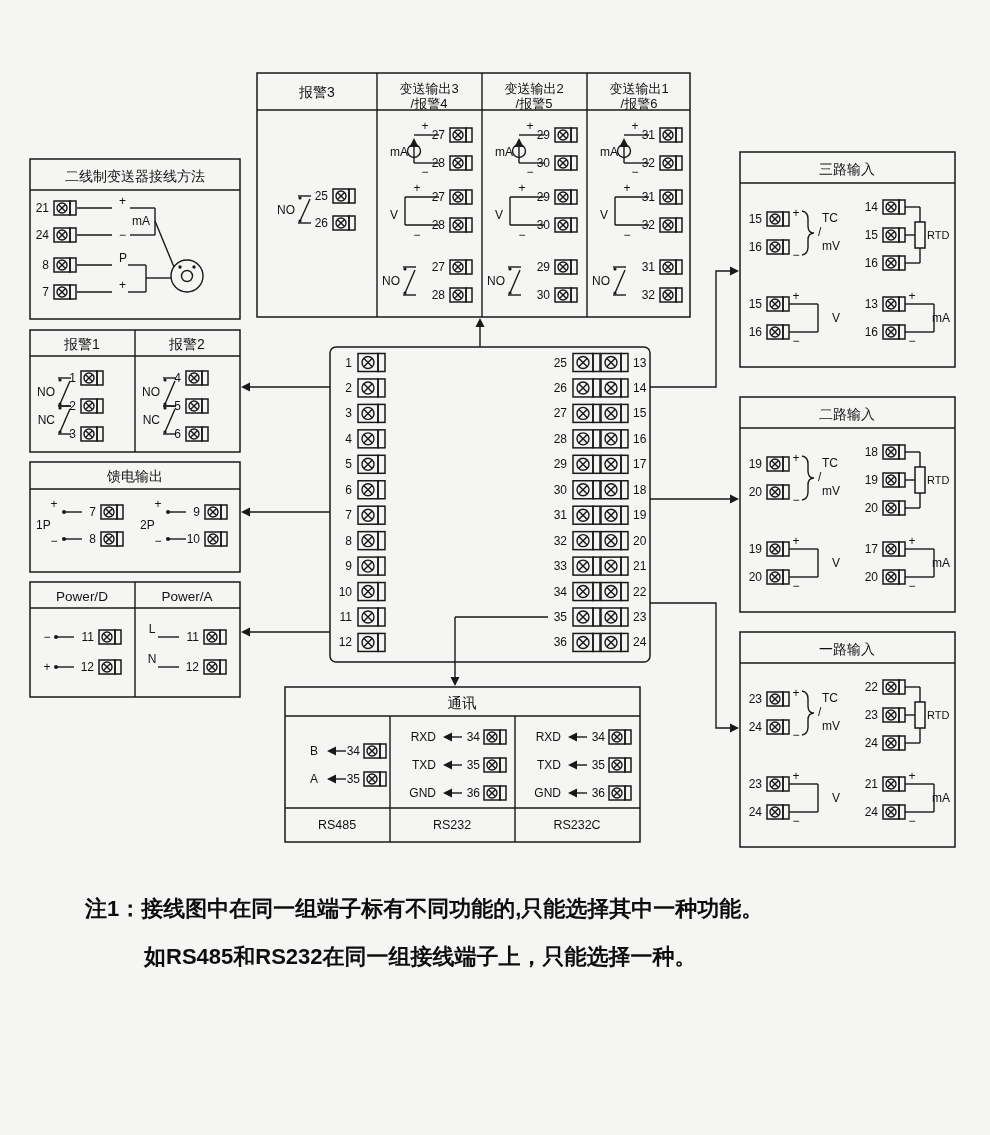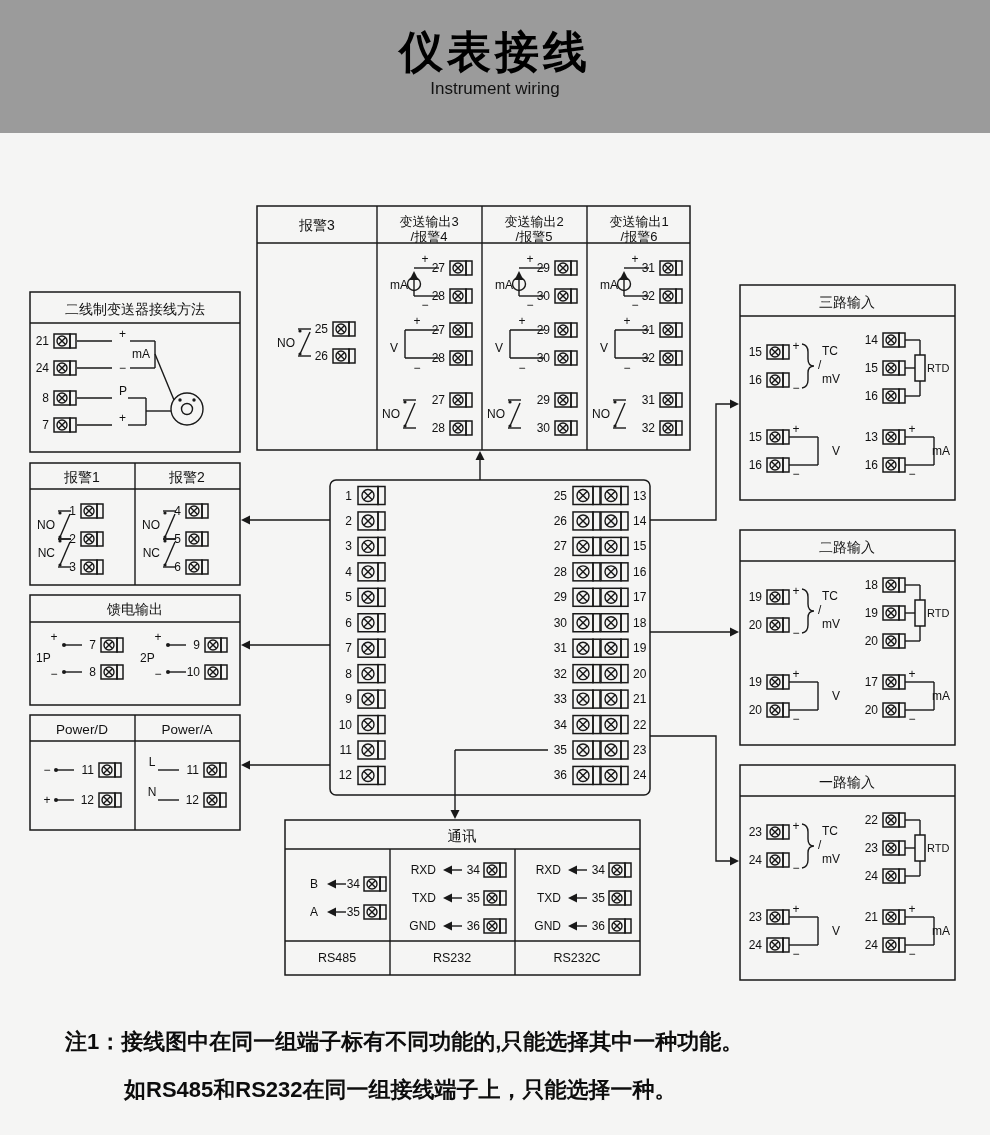--- a/index.html
+++ b/index.html
@@ -7,31 +7,27 @@
   .page { width:990px; height:1135px; background:#f5f5f4; overflow:hidden; }
   .header { height:133px; background:#9b9b9b; text-align:center; padding-top:26px; }
   .header .title { font-size:44px; font-weight:bold; letter-spacing:4px; color:#000; line-height:52px; }
   .header .subtitle { font-size:17px; color:#121212; margin-top:1px; }
   #diagram { display:block; }
   #diagram line, #diagram polyline, #diagram path { stroke:#191919; stroke-width:1.4; fill:none; }
   #diagram rect { stroke:#191919; stroke-width:1.5; fill:none; }
   #diagram circle { stroke:#191919; stroke-width:1.4; fill:none; }
   #diagram text { fill:#111; font-family:"Liberation Sans","DejaVu Sans",sans-serif; }
   #diagram .filled { fill:#191919; stroke:none; }
-  .notes { padding:14px 30px 0 65px; font-weight:bold; font-size:22px; color:#0d0d0d; }
+  .notes { padding:14px 30px 0 85px; font-weight:bold; font-size:22px; color:#0d0d0d; }
   .notes .note2 { margin-left:59px; margin-top:18px; }
 </style>
 </head>
 <body>
 
 <div class="page" style="background: rgb(245, 245, 244);">
-  <div class="header" id="hdr" style="background: rgb(155, 155, 155);">
-    <div class="title">仪表接线</div>
-    <div class="subtitle">Instrument wiring</div>
-  </div>
 
   <svg id="diagram" width="990" height="880" viewBox="0 133 990 880" xmlns="http://www.w3.org/2000/svg">
       <rect x="257" y="206" width="433" height="244"></rect>
       <line x1="257" y1="243" x2="690" y2="243"></line>
       <line x1="377" y1="206" x2="377" y2="450"></line>
       <line x1="482" y1="206" x2="482" y2="450"></line>
       <line x1="587" y1="206" x2="587" y2="450"></line>
       <text x="317" y="230" text-anchor="middle" font-size="14">报警3</text>
       <line x1="298" y1="329" x2="311" y2="329"></line>
       <line x1="298" y1="356" x2="311" y2="356"></line>

